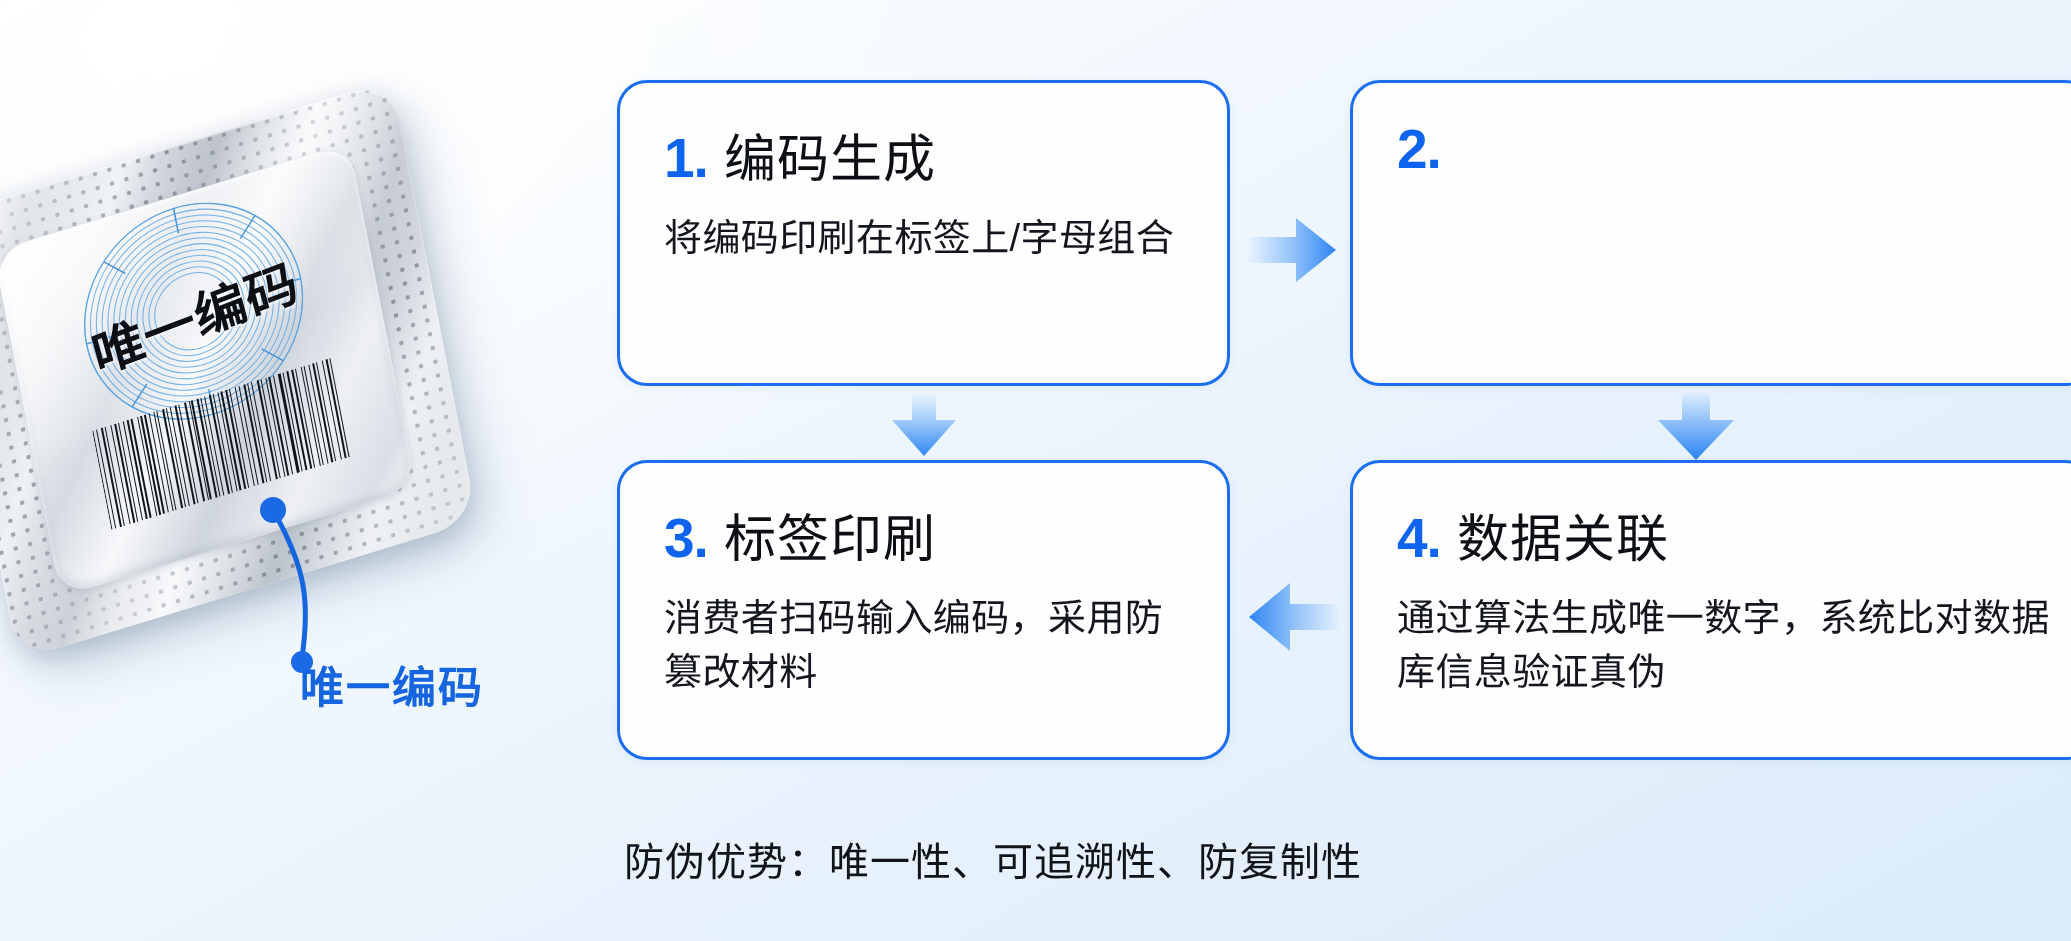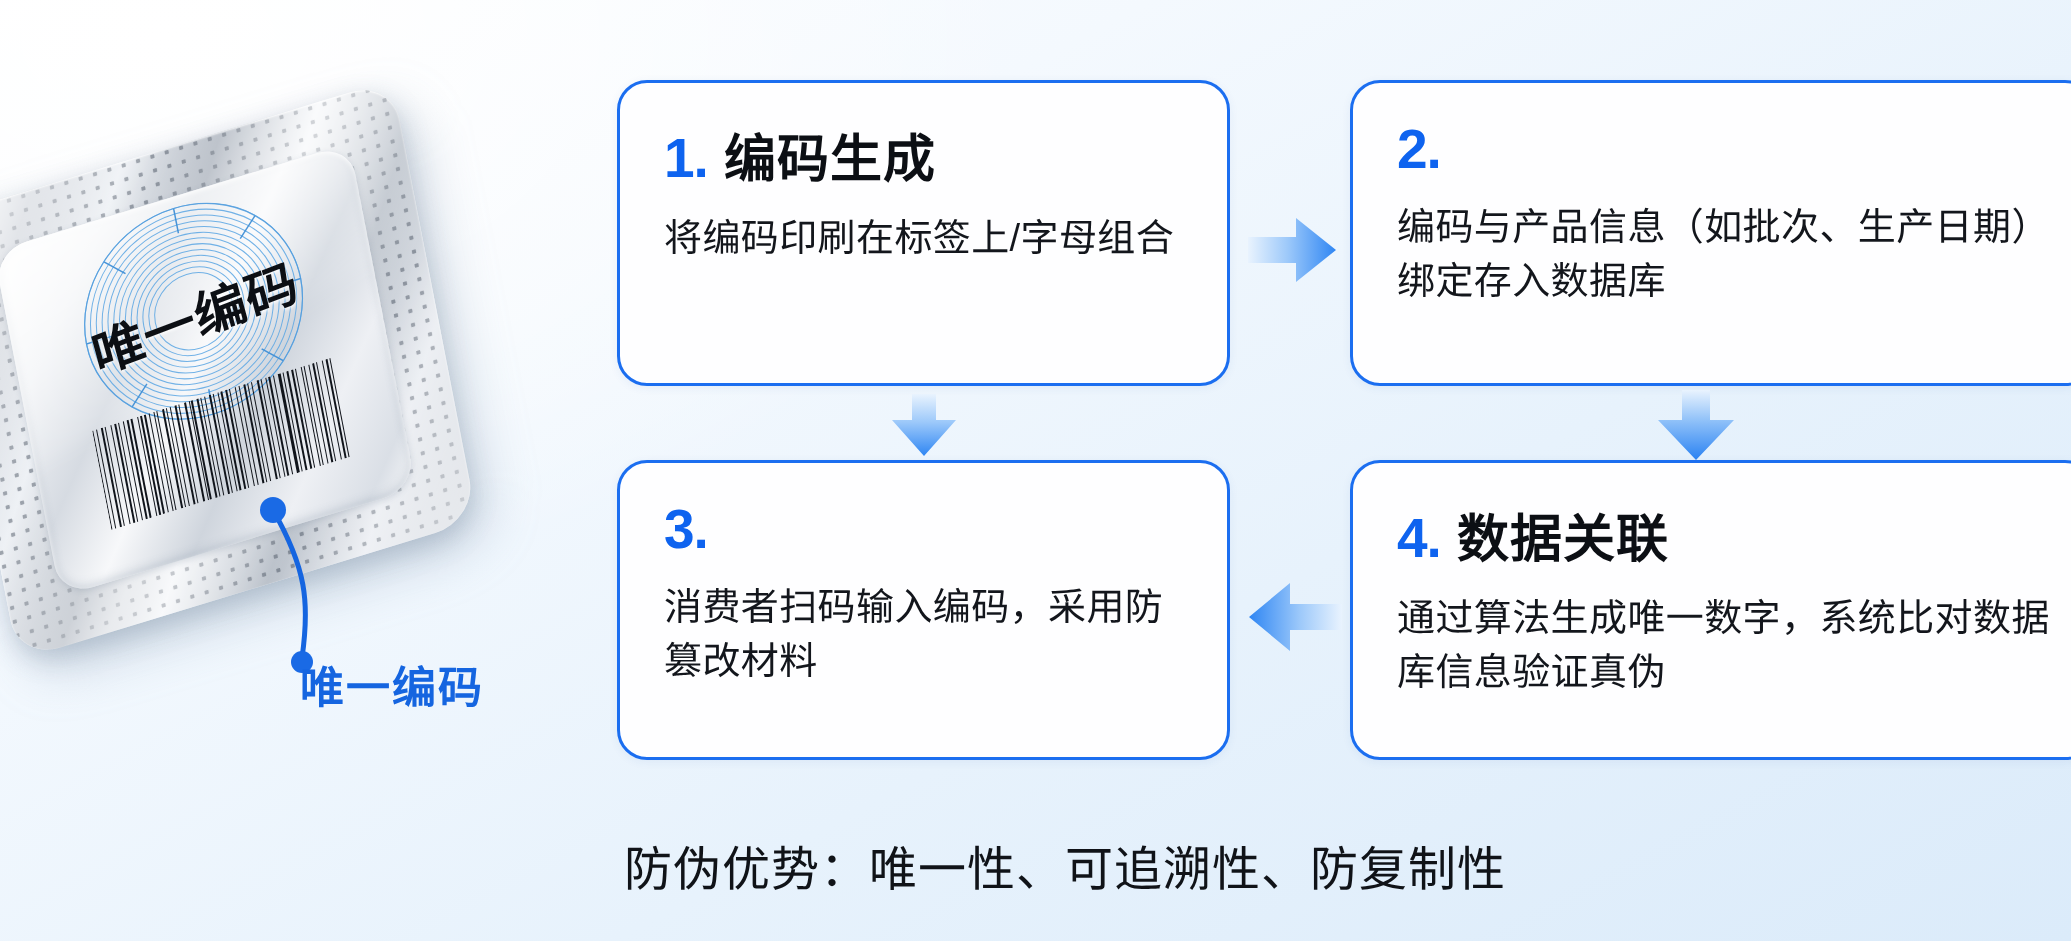--- a/index.html
+++ b/index.html
@@ -168,21 +168,21 @@
   }
   .card-num {
     font-size: 55px;
     font-weight: 700;
     color: #0e63ef;
     margin-right: 16px;
     letter-spacing: -1px;
   }
   .card-head {
     font-size: 52px;
-    font-weight: 700;
+    font-weight: 400;
     color: #0c0f14;
     letter-spacing: 1px;
     text-align: right;
   }
   .card-desc {
     font-size: 38px;
     line-height: 1.42;
     color: #13161c;
     letter-spacing: 0.4px;
   }
@@ -197,21 +197,21 @@
   #arrow-right { left: 1246px; top: 210px;  width: 92px;  height: 80px; }
   #arrow-down-1 { left: 884px;  top: 392px;  width: 80px;  height: 66px; }
   #arrow-down-2 { left: 1650px; top: 388px;  width: 92px;  height: 74px; }
   #arrow-left  { left: 1246px; top: 575px;  width: 98px;  height: 84px; }
 
   
   #bottom-caption {
     position: absolute;
     left: 624px;
     top: 830px;
-    font-size: 48px;
+    font-size: 40px;
     font-weight: 400;
     color: #101318;
     letter-spacing: 1px;
     white-space: nowrap;
   }
 </style>
 </head>
 <body>
 
 <div id="stage">
@@ -347,28 +347,28 @@
       </div>
       <div class="card-desc">将编码印刷在标签上/字母组合</div>
     </div>
   </div>
 
   <div class="card" id="card-2">
     <div class="card-inner">
       <div class="card-title">
         <span class="card-num">2.</span>
       </div>
-      <div class="card-desc">编码与产品信息（如批次、生产日期）绑定存入数据库</div>
     </div>
   </div>
 
   <div class="card" id="card-3">
     <div class="card-inner">
       <div class="card-title">
         <span class="card-num">3.</span>
+        <span class="card-head">标签印刷</span>
       </div>
       <div class="card-desc">消费者扫码输入编码，采用防篡改材料</div>
     </div>
   </div>
 
   <div class="card" id="card-4">
     <div class="card-inner">
       <div class="card-title">
         <span class="card-num">4.</span>
         <span class="card-head">数据关联</span>

